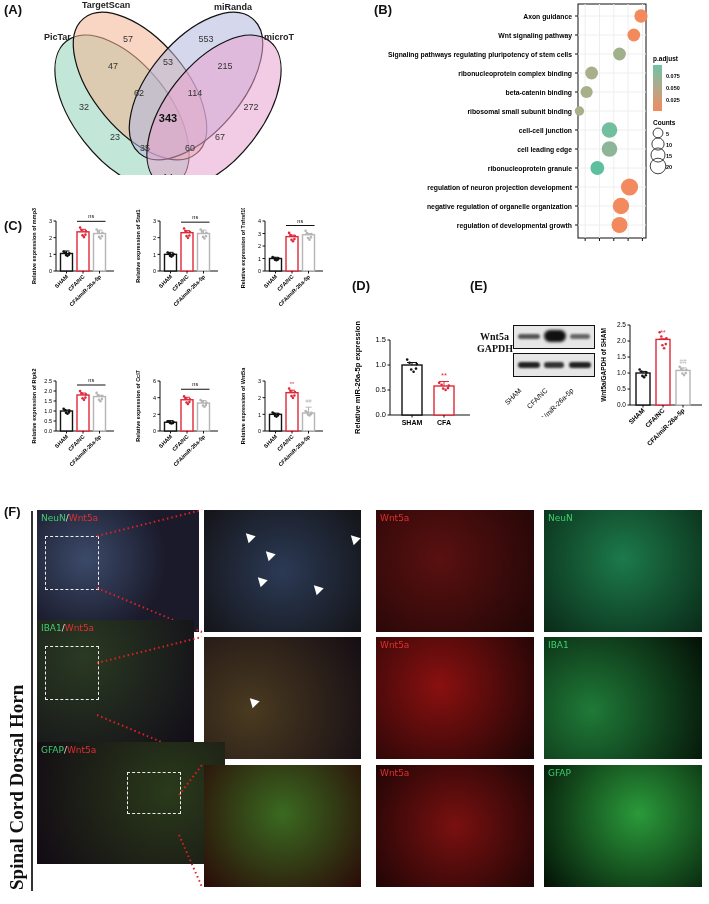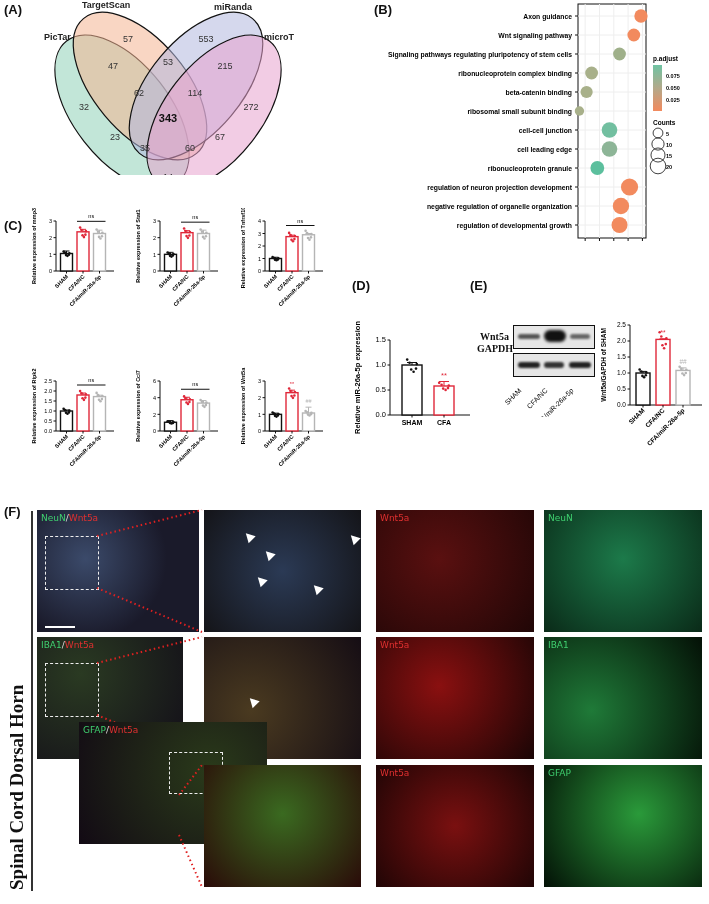--- a/index.html
+++ b/index.html
@@ -563,38 +563,38 @@
     <div class="micro" style="left: 376px; top: 510px; width: 158px; height: 122px; background: radial-gradient(circle at 40% 40%, rgb(90, 16, 16), rgb(32, 6, 6));">
       <div class="lbl" style="color: rgb(224, 48, 48);">Wnt5a</div>
     </div>
     <div class="micro" style="left: 544px; top: 510px; width: 158px; height: 122px; background: radial-gradient(circle at 50% 40%, rgb(28, 122, 74), rgb(10, 42, 24));">
       <div class="lbl" style="color: rgb(63, 207, 111);">NeuN</div>
     </div>
     <svg width="709" height="904" style="position: absolute; left: 0px; top: 0px; pointer-events: none;">
       <line x1="97" y1="536" x2="202" y2="510" stroke="#e02020" stroke-width="2" stroke-dasharray="1.5,3"></line>
       <line x1="97" y1="588" x2="202" y2="632" stroke="#e02020" stroke-width="2" stroke-dasharray="1.5,3"></line>
     </svg>
-    <div class="micro" style="left: 37px; top: 637px; width: 146px; height: 122px; background: radial-gradient(circle at 30% 30%, rgb(42, 58, 34), rgb(18, 13, 24));">
+    <div class="micro" style="left: 37px; top: 620px; width: 157px; height: 122px; background: radial-gradient(circle at 30% 30%, rgb(42, 58, 34), rgb(18, 13, 24));">
       <div class="lbl"><span style="color:#3fcf6f">IBA1</span><span style="color:#ddd">/</span><span style="color:#e03030">Wnt5a</span></div>
       <div style="position: absolute; left: 8px; top: 26px; width: 52px; height: 52px; border: 1.5px dashed rgb(238, 238, 238);"></div>
     </div>
     <div class="micro" style="left: 204px; top: 637px; width: 157px; height: 122px; background: radial-gradient(circle at 30% 60%, rgb(74, 58, 32), rgb(21, 13, 20));">
       <div style="position: absolute; left: 44px; top: 60px; width: 0px; height: 0px; border-left: 5px solid transparent; border-right: 5px solid transparent; border-bottom: 9px solid rgb(255, 255, 255); transform: rotate(-45deg);"></div>
     </div>
     <div class="micro" style="left: 376px; top: 637px; width: 158px; height: 122px; background: radial-gradient(circle at 40% 40%, rgb(138, 16, 16), rgb(26, 5, 5));">
       <div class="lbl" style="color: rgb(224, 48, 48);">Wnt5a</div>
     </div>
     <div class="micro" style="left: 544px; top: 637px; width: 158px; height: 122px; background: radial-gradient(circle at 30% 60%, rgb(31, 122, 56), rgb(4, 16, 6));">
       <div class="lbl" style="color: rgb(63, 207, 111);">IBA1</div>
     </div>
     <svg width="709" height="904" style="position: absolute; left: 0px; top: 0px; pointer-events: none;">
       <line x1="97" y1="663" x2="202" y2="637" stroke="#e02020" stroke-width="2" stroke-dasharray="1.5,3"></line>
       <line x1="97" y1="715" x2="202" y2="759" stroke="#e02020" stroke-width="2" stroke-dasharray="1.5,3"></line>
     </svg>
-    <div class="micro" style="left: 37px; top: 722px; width: 188px; height: 122px; background: radial-gradient(circle at 70% 40%, rgb(42, 58, 26), rgb(18, 10, 20)); margin-left: 42px;">
+    <div class="micro" style="left: 37px; top: 742px; width: 188px; height: 122px; background: radial-gradient(circle at 70% 40%, rgb(42, 58, 26), rgb(18, 10, 20));">
       <div class="lbl"><span style="color:#3fcf6f">GFAP</span><span style="color:#ddd">/</span><span style="color:#e03030">Wnt5a</span></div>
       <div style="position: absolute; left: 90px; top: 30px; width: 52px; height: 40px; border: 1.5px dashed rgb(238, 238, 238);"></div>
     </div>
     <div class="micro" style="left: 204px; top: 765px; width: 157px; height: 122px; background: radial-gradient(circle at 50% 40%, rgb(58, 106, 32), rgb(42, 10, 8));"></div>
     <div class="micro" style="left: 376px; top: 765px; width: 158px; height: 122px; background: radial-gradient(circle, rgb(122, 16, 16), rgb(32, 5, 5));">
       <div class="lbl" style="color: rgb(224, 48, 48);">Wnt5a</div>
     </div>
     <div class="micro" style="left: 544px; top: 765px; width: 158px; height: 122px; background: radial-gradient(circle at 60% 40%, rgb(42, 154, 58), rgb(3, 16, 6));">
       <div class="lbl" style="color: rgb(63, 207, 111);">GFAP</div>
     </div>

